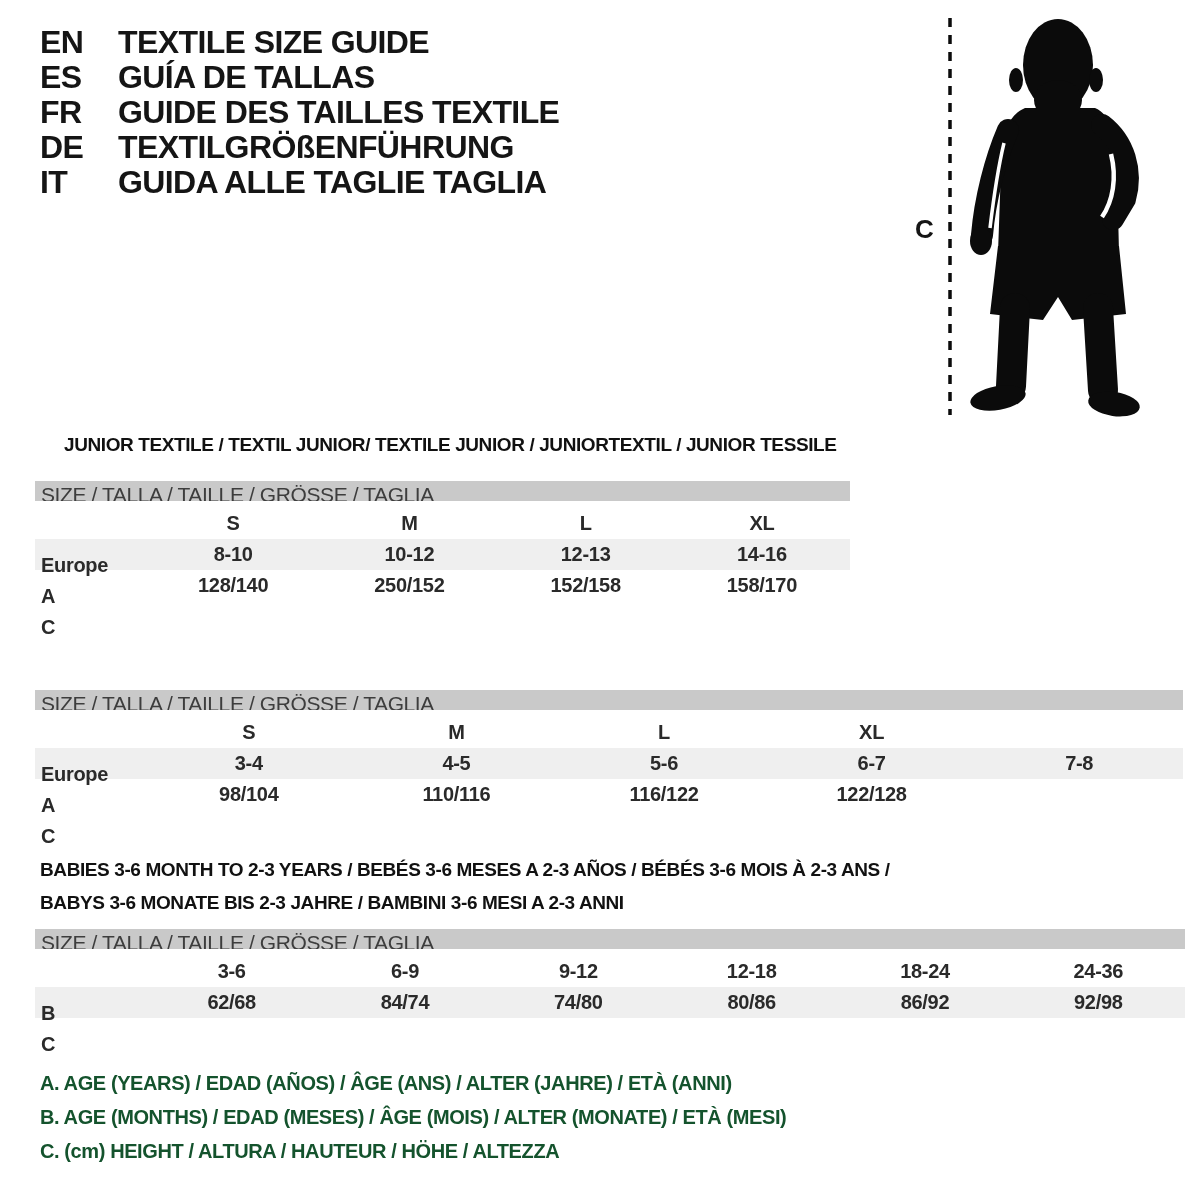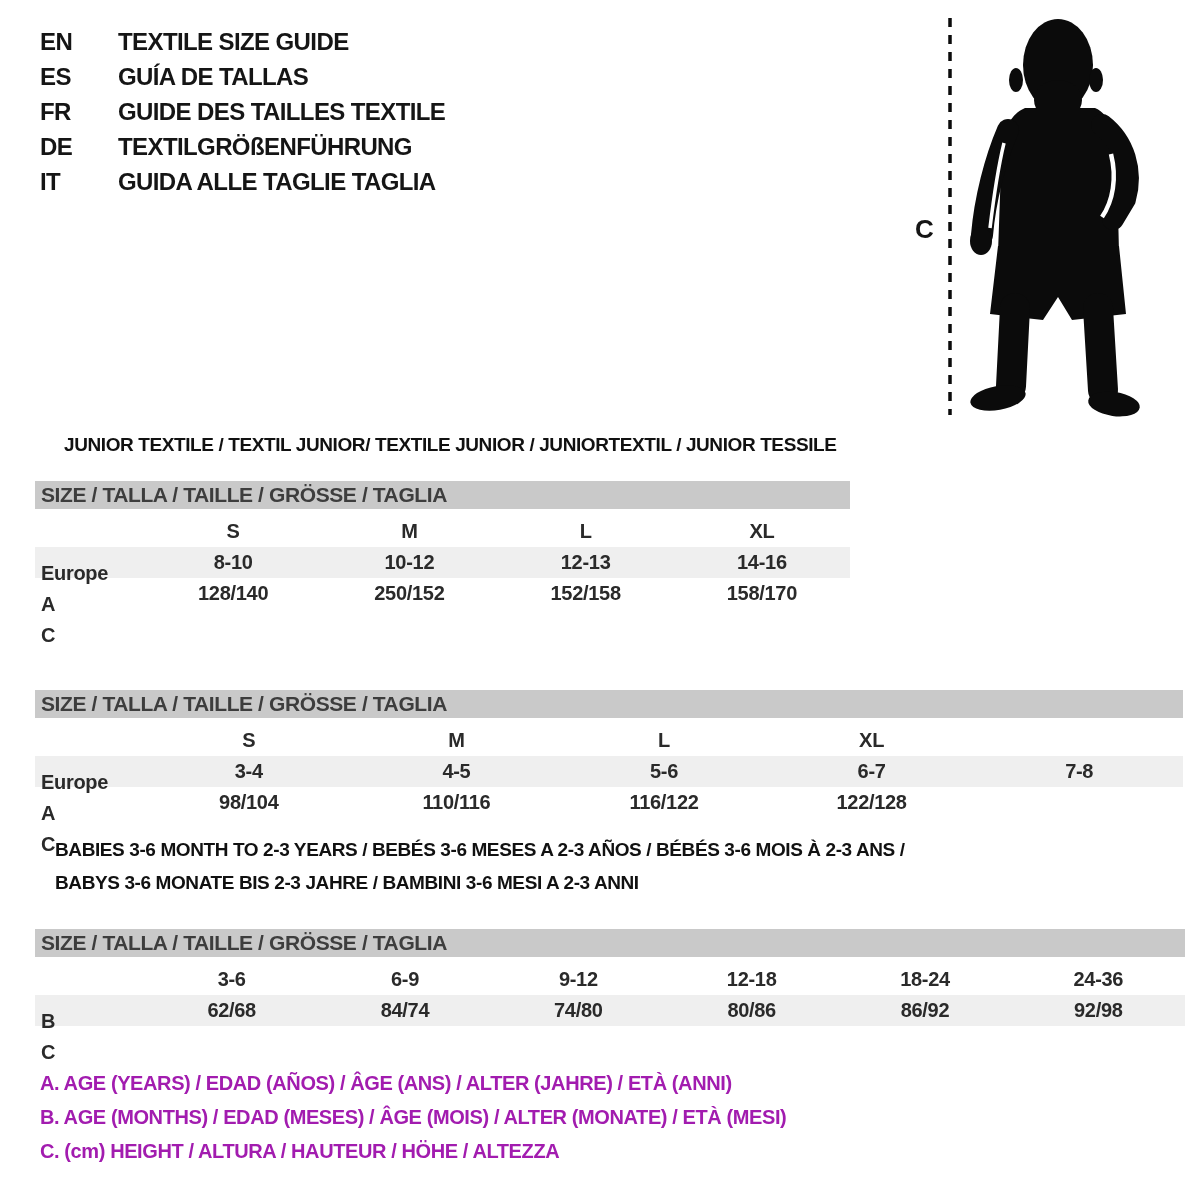--- a/index.html
+++ b/index.html
@@ -11,73 +11,73 @@
     position:relative;
     overflow:hidden;
   }
   .canvas { position:absolute; left:0; top:0; width:1200px; height:1200px; }
 
   
   .lang-list {
     position:absolute; left:40px; top:30px;
     display:grid; grid-template-columns:78px auto;
     row-gap:11px;
-    font-size:24px; font-weight:700; letter-spacing:-0.6px;
+    font-size:32px; font-weight:700; letter-spacing:-0.6px;
     line-height:24px; white-space:nowrap;
   }
 
   
   .figure { position:absolute; left:905px; top:8px; width:245px; height:420px; }
   .figure svg { position:absolute; left:0; top:0; }
   .c-label {
     position:absolute; left:10px; top:206px;
     font-size:26px; font-weight:700; letter-spacing:-0.5px;
   }
 
   
   .sec-title {
     position:absolute; left:40px; margin:0;
     font-size:19px; font-weight:700; letter-spacing:-0.4px;
     line-height:22px; white-space:nowrap; color:#111;
   }
   .t-junior   { top:434px;margin-left:24px; }
   .t-children { top:639px; }
-  .t-babies   { top:833px; line-height:33px;margin-left:15px; }
+  .t-babies   { top:853px; line-height:33px; }
   .sub-a { font-size:0.62em; vertical-align:-0.18em; }
 
   
   .tbl { position:absolute; }
   .tbl-junior   { left:35px; top:481px; width:815px;  }
   .tbl-children { left:35px; top:690px; width:1148px; }
   .tbl-babies   { left:35px; top:929px; width:1150px; }
 
   .size-bar {
-    height:28px; line-height:27px;
+    height:20px; line-height:27px;
     background:#c9c9c9; color:#3d3d3d;
-    font-size:21px; font-weight:700; letter-spacing:-0.4px;
+    font-size:21px; font-weight:400; letter-spacing:-0.4px;
     padding-left:6px; margin-bottom:7px;
     white-space:nowrap; overflow:hidden;
   }
   .trow {
     display:grid; height:31px; line-height:31px;
     font-size:20px; font-weight:700; letter-spacing:-0.3px;
     color:#2a2a2a;
   }
   .cols-j { grid-template-columns:110px repeat(4,1fr); }
   .cols-c { grid-template-columns:110px repeat(5,1fr); }
   .cols-b { grid-template-columns:110px repeat(6,1fr); }
   .trow .cell { text-align:center; }
   .trow .cell.first { text-align:left; padding-left:6px;margin-top:42px; }
   .trow.shade { background:#efefef; }
 
   
   .legend {
     position:absolute; left:40px; top:1066px;
     font-size:20px; font-weight:700; letter-spacing:-0.4px;
-    line-height:34px; white-space:nowrap; color:#a21caf;
+    line-height:34px; white-space:nowrap; color:#14532d;
   }
 </style>
 </head>
 <body>
 
 <div class="canvas">
 
   <div class="lang-list">
     <span>EN</span>
     <span>TEXTILE SIZE GUIDE</span>

